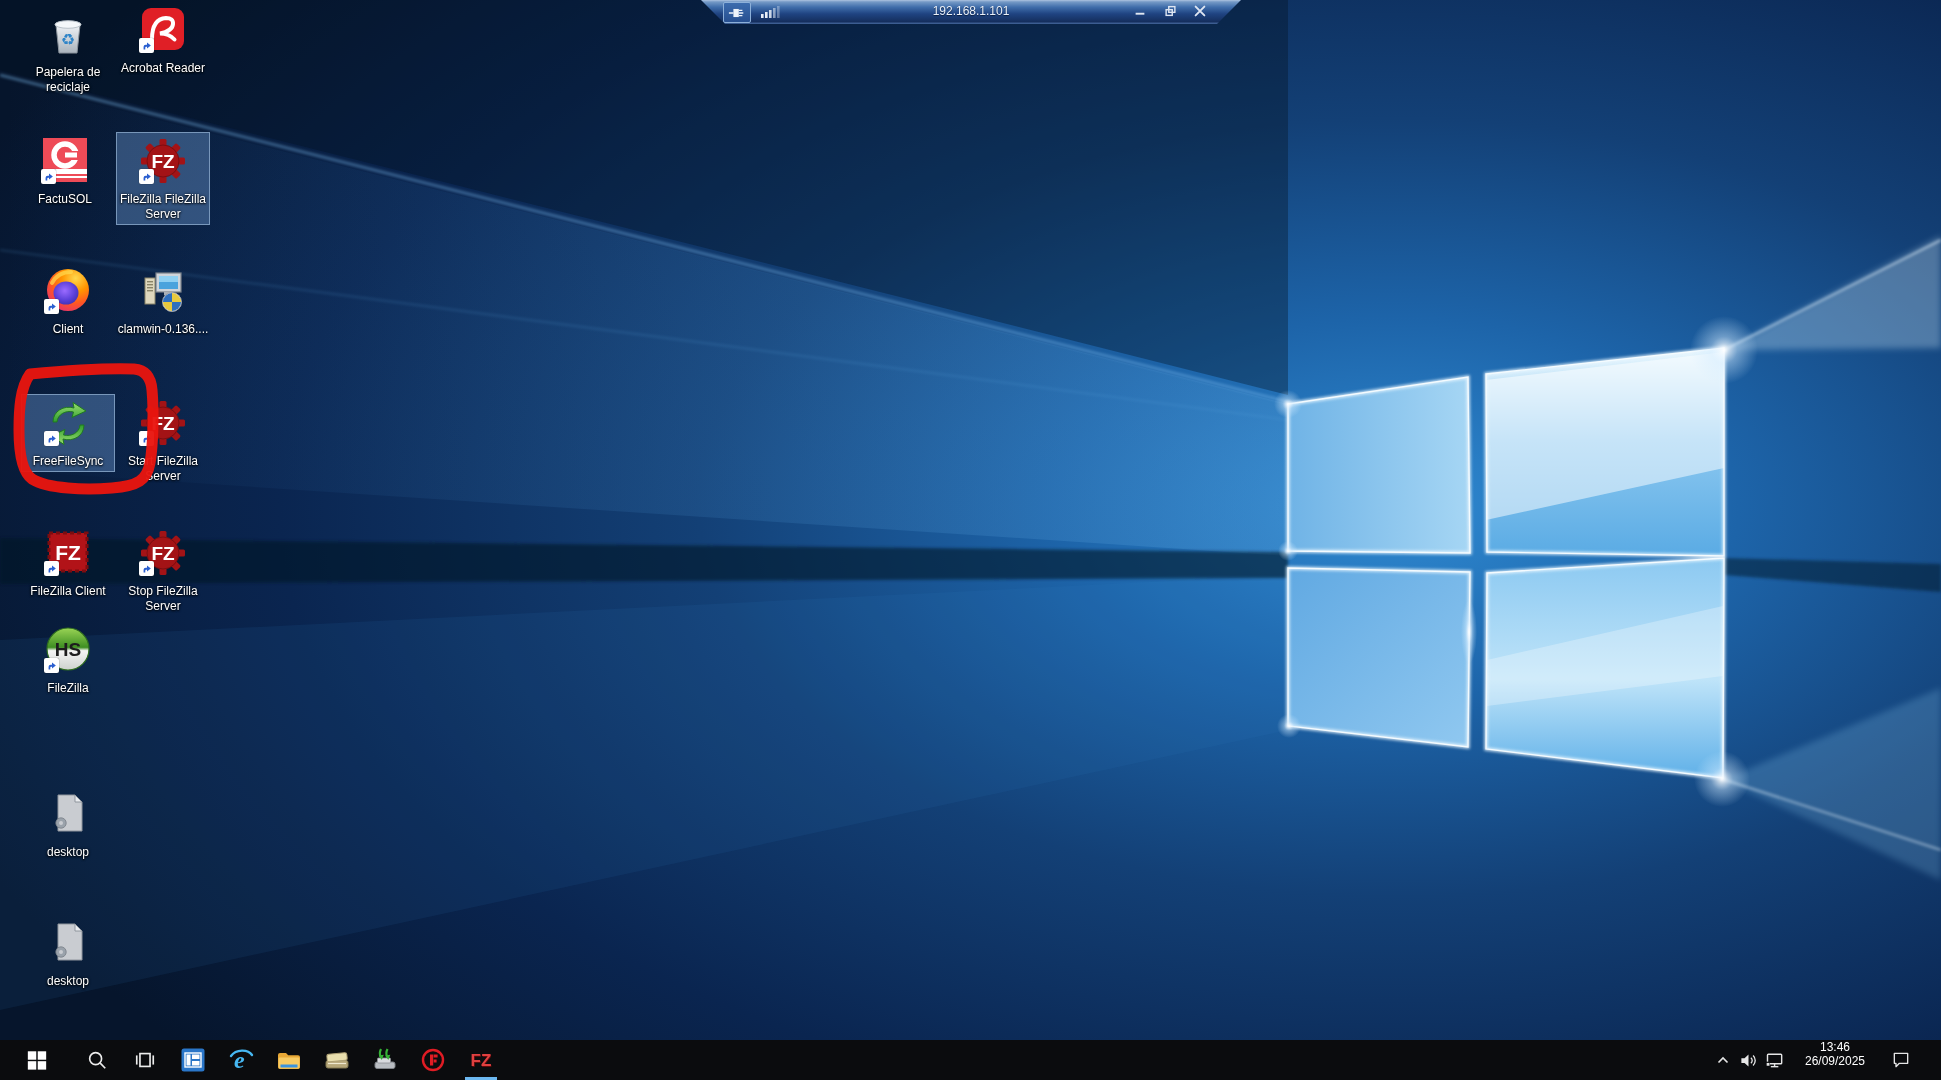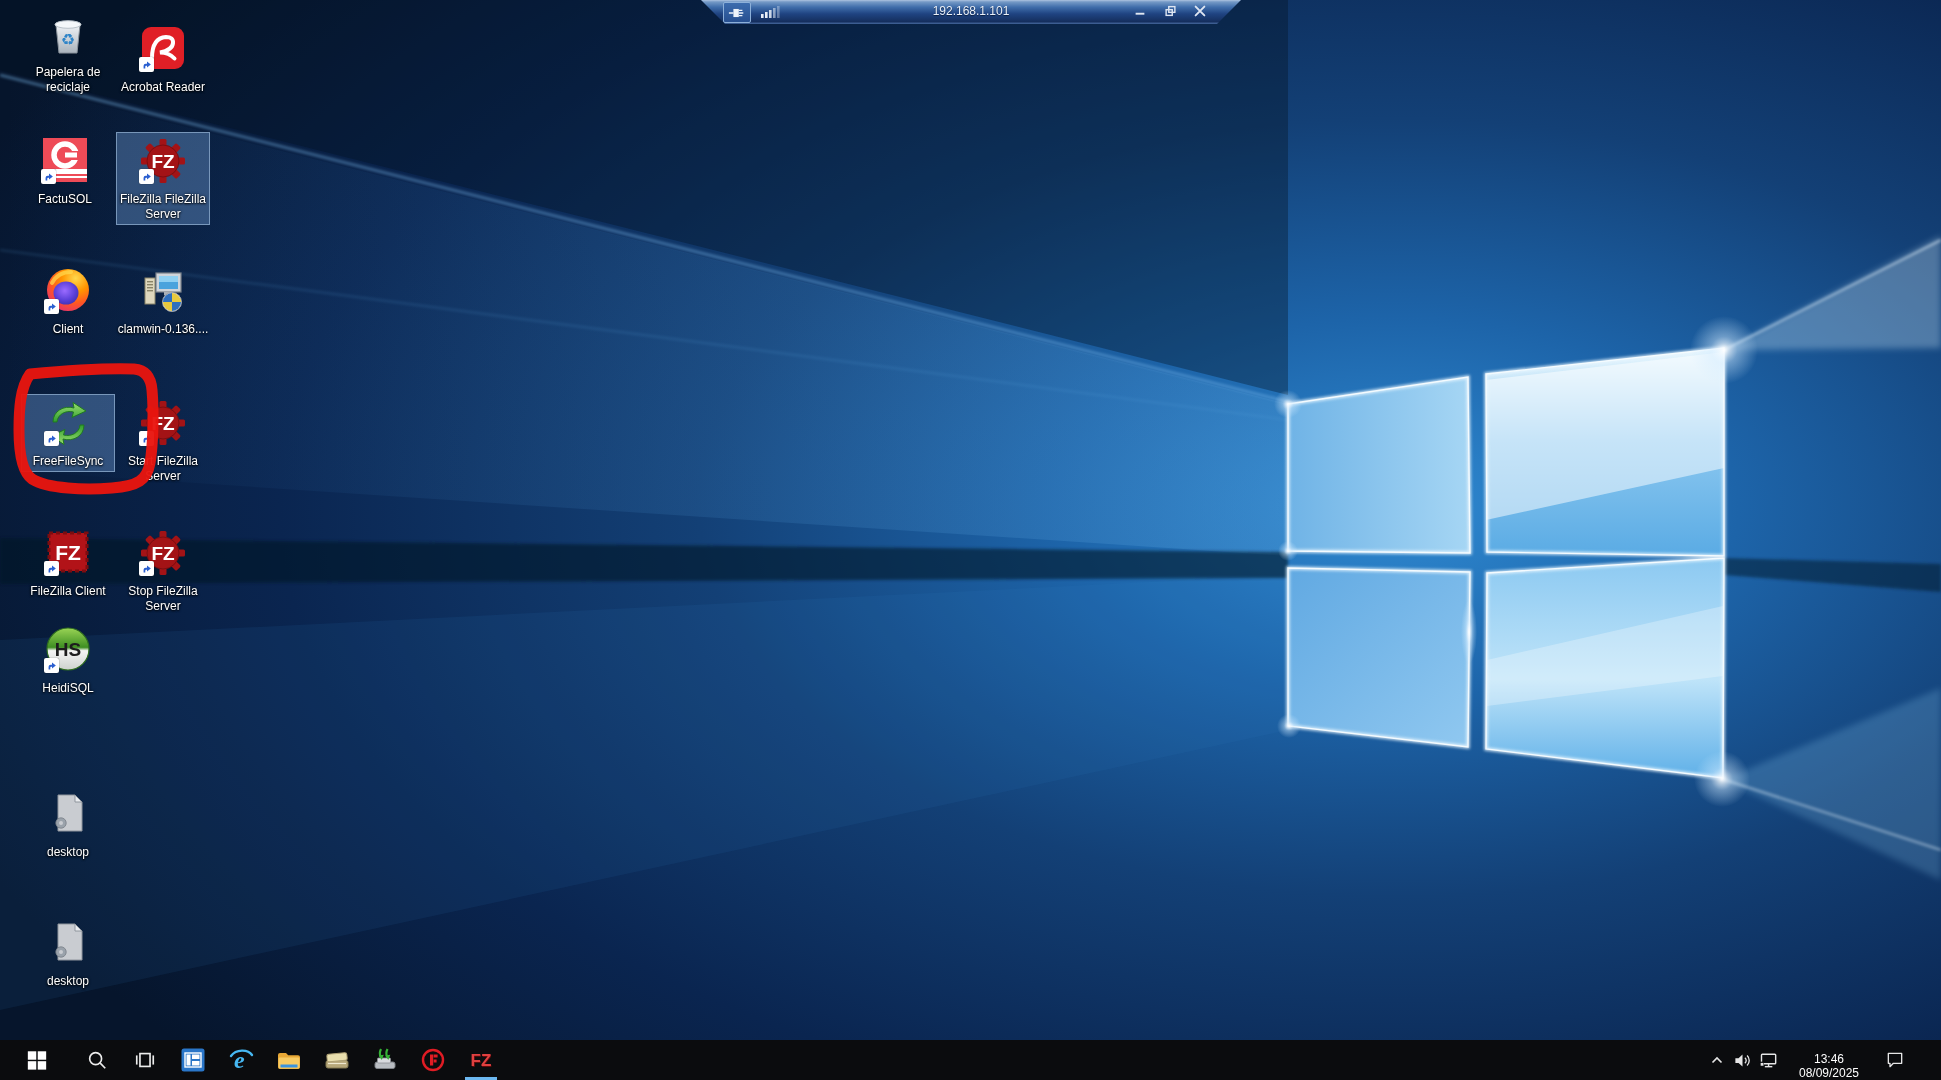--- a/index.html
+++ b/index.html
@@ -36,21 +36,21 @@
   .annotation{position:absolute;left:0;top:0;pointer-events:none;}
 
   
   .taskbar{position:absolute;left:0;bottom:0;width:1941px;height:40px;background:#0b0c0e;
            display:flex;align-items:stretch;}
   .tb-left{display:flex;align-items:stretch;}
   .tb-btn{width:48px;display:flex;align-items:center;justify-content:center;position:relative;}
   .tb-btn.start{margin-left:13px;}
   .tb-btn.search{margin-left:12px;}
   .tb-btn.active::after{content:"";position:absolute;left:8px;right:8px;bottom:0;height:3px;background:#6cb8f0;}
-  .tb-right{margin-left:auto;display:flex;align-items:flex-end;height:100%;padding-right:26px;}
+  .tb-right{margin-left:auto;display:flex;align-items:flex-start;height:100%;padding-right:20px;}
   .tray-item{display:flex;align-items:center;justify-content:center;height:100%;}
   .tray-item.chev{width:26px;}  .tray-item.vol{width:25px;}  .tray-item.net{width:28px;}
   .tray-clock{width:84px;text-align:center;color:#fff;font-size:12px;line-height:14px;padding:0 4px;}
   .tray-item.ac{width:40px;}
 </style>
 </head>
 <body>
 
 <div class="screen">
 
@@ -222,21 +222,21 @@
             </linearGradient>
           </defs>
         <path d="M12 16 L36 16 L33 44 L15 44 Z" fill="url(#bing)" stroke="#8b939c" stroke-width="1"></path>
         <ellipse cx="24" cy="15.5" rx="13" ry="3.8" fill="#f4f7fa" stroke="#b9c2ca" stroke-width="1"></ellipse>
         <text x="24" y="36" text-anchor="middle" font-family="DejaVu Sans,sans-serif" font-size="16" fill="#2e84c8">♻</text>
       </svg>
     </div>
     <div class="dlabel">Papelera de reciclaje</div>
   </div>
 
-  <div class="dcell" style="left:116px;top:20px">
+  <div class="dcell" style="left:116px;top:1px">
     <div class="icon-wrap">
       <svg width="48" height="48" viewBox="0 0 48 48">
         <rect x="3" y="3" width="42" height="42" rx="9" fill="#e01f26"></rect>
         <path d="M13 34 Q13 14 27 13 Q34.5 13 34 19 Q33.5 26 21 28.5 Q30 28.5 35.5 34.5" stroke="#fff" stroke-width="4" fill="none" stroke-linecap="round"></path>
       </svg>
       <span class="badge">
         <svg width="12" height="12" viewBox="0 0 14 14">
             <use href="#sym-badge"></use>
           </svg>
         </span>
@@ -410,21 +410,21 @@
           </defs>
         <circle cx="24" cy="24" r="21" fill="url(#hsg)" stroke="#2f6e1f" stroke-width="1.2"></circle>
         <text x="24" y="31" text-anchor="middle" font-family="Liberation Sans,sans-serif" font-size="19" font-weight="bold" fill="#1d1d1d">HS</text>
       </svg>
       <span class="badge">
         <svg width="12" height="12" viewBox="0 0 14 14">
             <use href="#sym-badge"></use>
           </svg>
         </span>
     </div>
-    <div class="dlabel">HeidiSQL</div>
+    <div class="dlabel">FileZilla</div>
   </div>
 
   <div class="dcell" style="left:21px;top:785px">
     <div class="icon-wrap">
       <svg width="48" height="48" viewBox="0 0 48 48">
           <use href="#sym-sysfile"></use>
         </svg>
     </div>
     <div class="dlabel">desktop</div>
   </div>
@@ -545,21 +545,21 @@
         <svg width="20" height="20" viewBox="0 0 24 24">
           <rect x="3" y="5" width="17" height="11.5" rx="1" fill="none" stroke="#e6e6e6" stroke-width="1.7"></rect>
           <line x1="11.5" y1="16.5" x2="11.5" y2="20" stroke="#e6e6e6" stroke-width="1.7"></line>
           <line x1="7" y1="20" x2="16" y2="20" stroke="#e6e6e6" stroke-width="1.7"></line>
           <rect x="1" y="14" width="5" height="6" fill="#0b0c0e"></rect>
           <rect x="2" y="15.5" width="3.4" height="3.4" fill="#e6e6e6"></rect>
         </svg>
       </div>
       <div class="tray-clock">
         <div>13:46</div>
-        <div>08/09/2025</div>
+        <div>26/09/2025</div>
       </div>
       <div class="tray-item ac">
         <svg width="20" height="20" viewBox="0 0 24 24">
           <path d="M4 4 h16 v12 h-10 l-4 4 v-4 h-2 z" fill="none" stroke="#e6e6e6" stroke-width="1.6" stroke-linejoin="round"></path>
         </svg>
       </div>
     </div>
   </div>
 
 </div>

